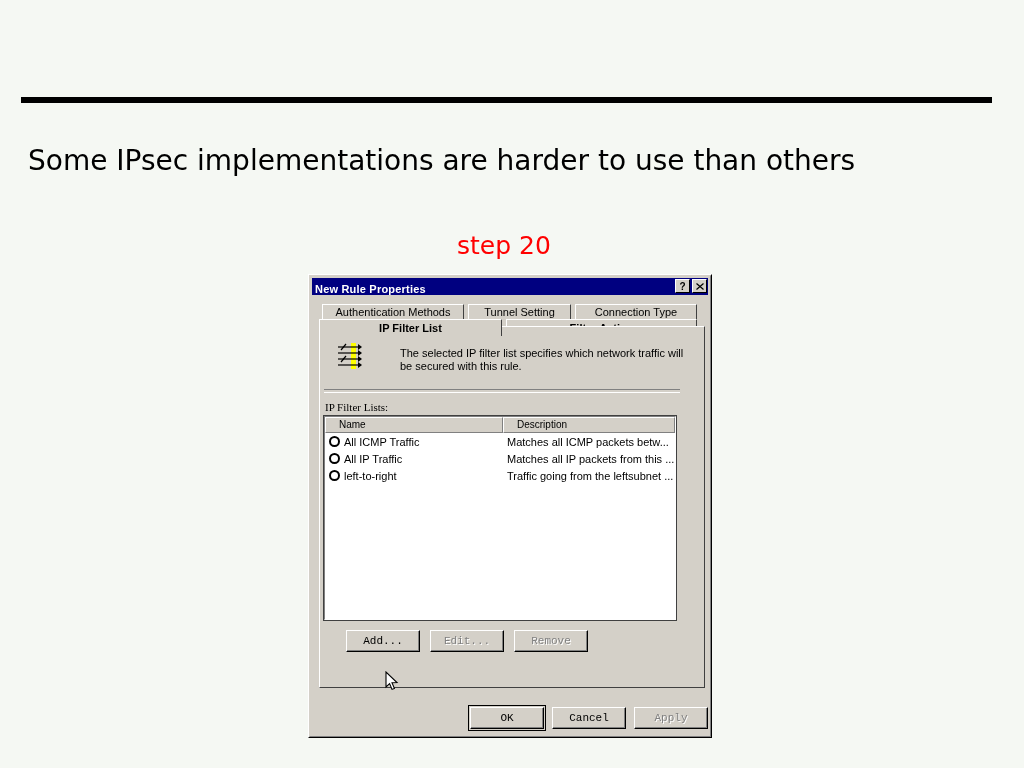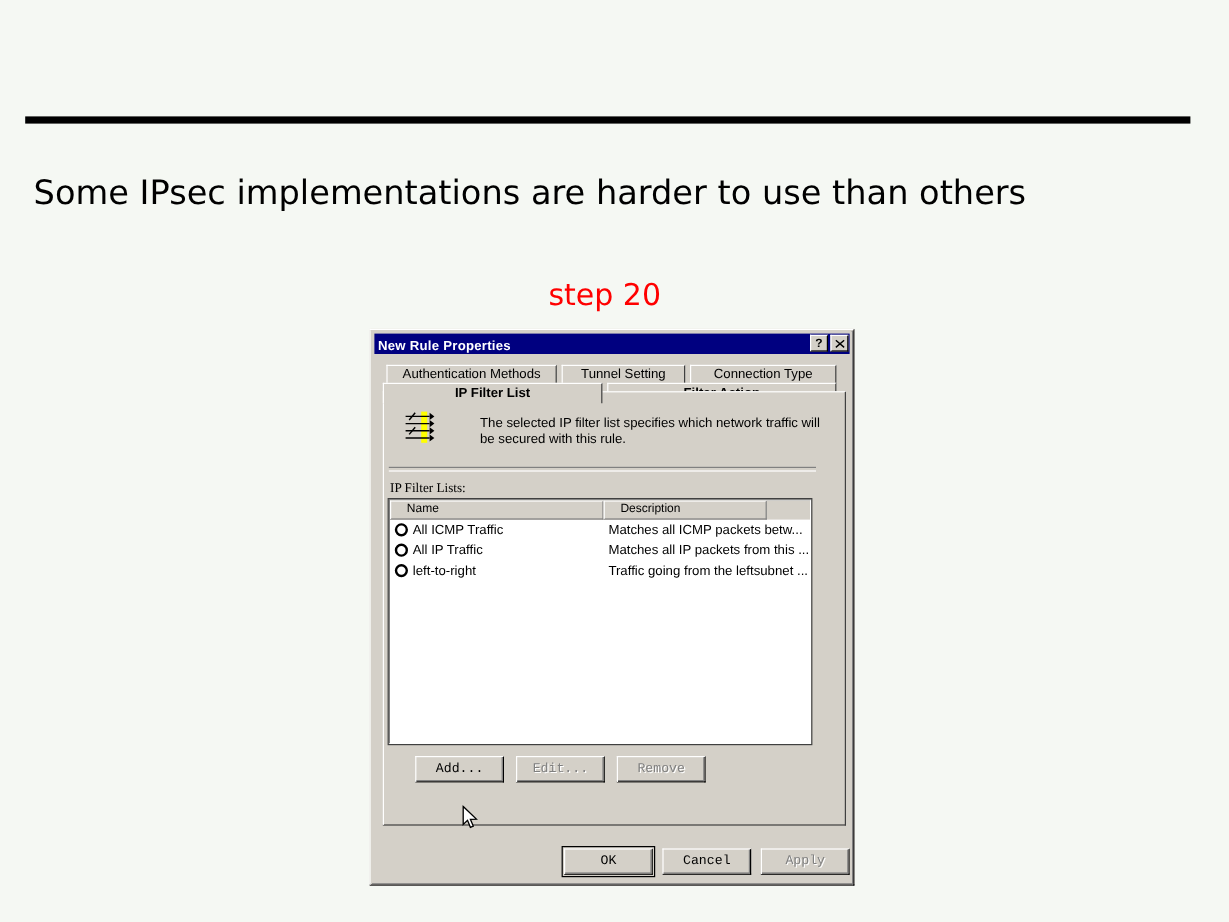--- a/index.html
+++ b/index.html
@@ -244,21 +244,21 @@
     border-left: 1px solid #ffffff;
     border-right: 1px solid #808080;
     border-bottom: 1px solid #808080;
     font-size: 10px;
     line-height: 14px;
     padding-left: 13px;
     white-space: nowrap;
     cursor: default;
   }
   .lv-th.col-name { width: 178px; }
-  .lv-th.col-desc { width: 136px; }
+  .lv-th.col-desc { width: 172px; }
   .lv-row {
     display: flex;
     align-items: center;
     height: 17px;
     font-size: 11px;
     cursor: default;
   }
   .lv-cell-name {
     width: 178px;
     display: flex;

